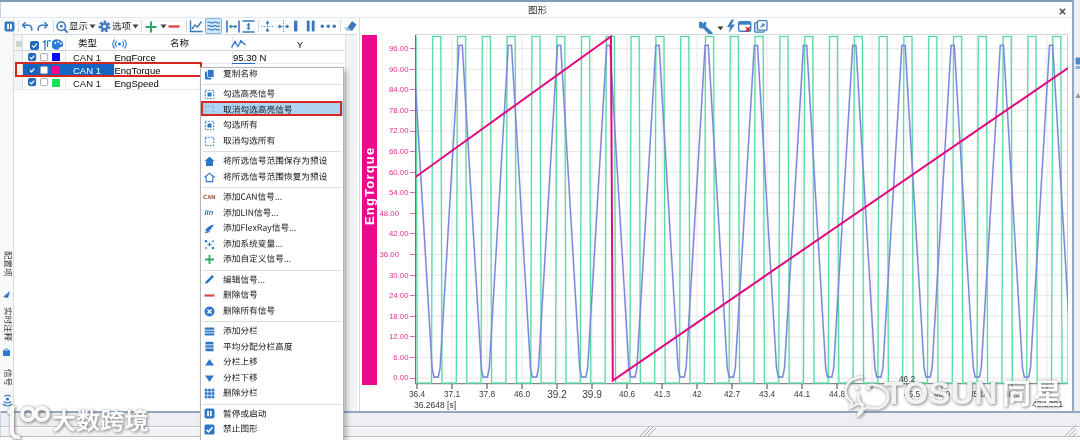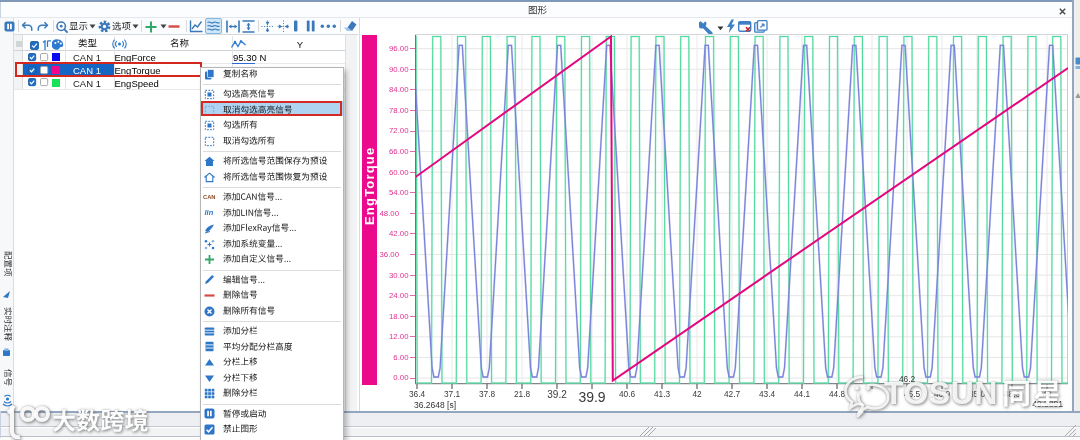--- a/index.html
+++ b/index.html
@@ -502,23 +502,23 @@
     <polyline points="0.0,348.0 -1.0,348.0 -1.0,1.5 1.0,1.5 2.2,348.0 16.5,348.0 17.7,1.5 25.8,1.5 27.0,348.0 41.3,348.0 42.5,1.5 50.6,1.5 51.8,348.0 66.1,348.0 67.3,1.5 75.4,1.5 76.6,348.0 90.9,348.0 92.1,1.5 100.2,1.5 101.4,348.0 115.7,348.0 116.9,1.5 125.0,1.5 126.2,348.0 140.5,348.0 141.7,1.5 149.8,1.5 151.0,348.0 165.3,348.0 166.5,1.5 174.6,1.5 175.8,348.0 190.1,348.0 191.3,1.5 199.4,1.5 200.6,348.0 214.9,348.0 216.1,1.5 224.2,1.5 225.4,348.0 239.7,348.0 240.9,1.5 249.0,1.5 250.2,348.0 264.5,348.0 265.7,1.5 273.8,1.5 275.0,348.0 289.3,348.0 290.5,1.5 298.6,1.5 299.8,348.0 314.1,348.0 315.3,1.5 323.4,1.5 324.6,348.0 338.9,348.0 340.1,1.5 348.2,1.5 349.4,348.0 363.7,348.0 364.9,1.5 373.0,1.5 374.2,348.0 388.5,348.0 389.7,1.5 397.8,1.5 399.0,348.0 413.3,348.0 414.5,1.5 422.6,1.5 423.8,348.0 438.1,348.0 439.3,1.5 447.4,1.5 448.6,348.0 462.9,348.0 464.1,1.5 472.2,1.5 473.4,348.0 487.7,348.0 488.9,1.5 497.0,1.5 498.2,348.0 512.5,348.0 513.7,1.5 521.8,1.5 523.0,348.0 537.3,348.0 538.5,1.5 546.6,1.5 547.8,348.0 562.1,348.0 563.3,1.5 571.4,1.5 572.6,348.0 586.9,348.0 588.1,1.5 596.2,1.5 597.4,348.0 611.7,348.0 612.9,1.5 621.0,1.5 622.2,348.0 636.5,348.0 637.7,1.5 645.8,1.5 647.0,348.0 654.0,348.0" fill="none" stroke="#7fe6bd" stroke-width="2.0" stroke-opacity="0.4"></polyline>
     <polyline points="0.0,348.0 -1.0,348.0 -1.0,1.5 1.0,1.5 2.2,348.0 16.5,348.0 17.7,1.5 25.8,1.5 27.0,348.0 41.3,348.0 42.5,1.5 50.6,1.5 51.8,348.0 66.1,348.0 67.3,1.5 75.4,1.5 76.6,348.0 90.9,348.0 92.1,1.5 100.2,1.5 101.4,348.0 115.7,348.0 116.9,1.5 125.0,1.5 126.2,348.0 140.5,348.0 141.7,1.5 149.8,1.5 151.0,348.0 165.3,348.0 166.5,1.5 174.6,1.5 175.8,348.0 190.1,348.0 191.3,1.5 199.4,1.5 200.6,348.0 214.9,348.0 216.1,1.5 224.2,1.5 225.4,348.0 239.7,348.0 240.9,1.5 249.0,1.5 250.2,348.0 264.5,348.0 265.7,1.5 273.8,1.5 275.0,348.0 289.3,348.0 290.5,1.5 298.6,1.5 299.8,348.0 314.1,348.0 315.3,1.5 323.4,1.5 324.6,348.0 338.9,348.0 340.1,1.5 348.2,1.5 349.4,348.0 363.7,348.0 364.9,1.5 373.0,1.5 374.2,348.0 388.5,348.0 389.7,1.5 397.8,1.5 399.0,348.0 413.3,348.0 414.5,1.5 422.6,1.5 423.8,348.0 438.1,348.0 439.3,1.5 447.4,1.5 448.6,348.0 462.9,348.0 464.1,1.5 472.2,1.5 473.4,348.0 487.7,348.0 488.9,1.5 497.0,1.5 498.2,348.0 512.5,348.0 513.7,1.5 521.8,1.5 523.0,348.0 537.3,348.0 538.5,1.5 546.6,1.5 547.8,348.0 562.1,348.0 563.3,1.5 571.4,1.5 572.6,348.0 586.9,348.0 588.1,1.5 596.2,1.5 597.4,348.0 611.7,348.0 612.9,1.5 621.0,1.5 622.2,348.0 636.5,348.0 637.7,1.5 645.8,1.5 647.0,348.0 654.0,348.0" fill="none" stroke="#52d99e" stroke-width="1.05"></polyline>
     <polyline points="-5.1,10.3 -1.9,10.3 17.1,333.0 18.9,342.0 23.3,342.0 25.1,333.0 44.1,10.3 47.3,10.3 66.3,333.0 68.1,342.0 72.5,342.0 74.3,333.0 93.3,10.3 96.5,10.3 115.5,333.0 117.3,342.0 121.7,342.0 123.5,333.0 142.5,10.3 145.7,10.3 164.7,333.0 166.5,342.0 170.9,342.0 172.7,333.0 191.7,10.3 194.9,10.3 213.9,333.0 215.7,342.0 220.1,342.0 221.9,333.0 240.9,10.3 244.1,10.3 263.1,333.0 264.9,342.0 269.3,342.0 271.1,333.0 290.1,10.3 293.3,10.3 312.3,333.0 314.1,342.0 318.5,342.0 320.3,333.0 339.3,10.3 342.5,10.3 361.5,333.0 363.3,342.0 367.7,342.0 369.5,333.0 388.5,10.3 391.7,10.3 410.7,333.0 412.5,342.0 416.9,342.0 418.7,333.0 437.7,10.3 440.9,10.3 459.9,333.0 461.7,342.0 466.1,342.0 467.9,333.0 486.9,10.3 490.1,10.3 509.1,333.0 510.9,342.0 515.3,342.0 517.1,333.0 536.1,10.3 539.3,10.3 558.3,333.0 560.1,342.0 564.5,342.0 566.3,333.0 585.3,10.3 588.5,10.3 607.5,333.0 609.3,342.0 613.7,342.0 615.5,333.0 634.5,10.3 637.7,10.3 656.7,333.0 658.5,342.0 662.9,342.0 664.7,333.0 683.7,10.3 686.9,10.3 705.9,333.0 707.7,342.0 712.1,342.0 713.9,333.0" fill="none" stroke="#aab0e8" stroke-width="2.1" stroke-opacity="0.4"></polyline>
     <polyline points="-5.1,10.3 -1.9,10.3 17.1,333.0 18.9,342.0 23.3,342.0 25.1,333.0 44.1,10.3 47.3,10.3 66.3,333.0 68.1,342.0 72.5,342.0 74.3,333.0 93.3,10.3 96.5,10.3 115.5,333.0 117.3,342.0 121.7,342.0 123.5,333.0 142.5,10.3 145.7,10.3 164.7,333.0 166.5,342.0 170.9,342.0 172.7,333.0 191.7,10.3 194.9,10.3 213.9,333.0 215.7,342.0 220.1,342.0 221.9,333.0 240.9,10.3 244.1,10.3 263.1,333.0 264.9,342.0 269.3,342.0 271.1,333.0 290.1,10.3 293.3,10.3 312.3,333.0 314.1,342.0 318.5,342.0 320.3,333.0 339.3,10.3 342.5,10.3 361.5,333.0 363.3,342.0 367.7,342.0 369.5,333.0 388.5,10.3 391.7,10.3 410.7,333.0 412.5,342.0 416.9,342.0 418.7,333.0 437.7,10.3 440.9,10.3 459.9,333.0 461.7,342.0 466.1,342.0 467.9,333.0 486.9,10.3 490.1,10.3 509.1,333.0 510.9,342.0 515.3,342.0 517.1,333.0 536.1,10.3 539.3,10.3 558.3,333.0 560.1,342.0 564.5,342.0 566.3,333.0 585.3,10.3 588.5,10.3 607.5,333.0 609.3,342.0 613.7,342.0 615.5,333.0 634.5,10.3 637.7,10.3 656.7,333.0 658.5,342.0 662.9,342.0 664.7,333.0 683.7,10.3 686.9,10.3 705.9,333.0 707.7,342.0 712.1,342.0 713.9,333.0" fill="none" stroke="#7b83da" stroke-width="1.3"></polyline>
     <polyline points="0.5,142.0 196.0,1.5 197.8,345.5 653.0,33.0" fill="none" stroke="#e5077f" stroke-width="2"></polyline>
     <line x1="0.5" y1="0" x2="0.5" y2="348.5" stroke="#e0368f" stroke-width="1"></line>
   </svg>
 <div class="ab lat" style="left:397px;top:388.5px;width:40px;text-align:center;font-size:8.3px;color:#3a3a3a">36.4</div>
 <div class="ab lat" style="left:432px;top:388.5px;width:40px;text-align:center;font-size:8.3px;color:#3a3a3a">37.1</div>
 <div class="ab lat" style="left:467px;top:388.5px;width:40px;text-align:center;font-size:8.3px;color:#3a3a3a">37.8</div>
-<div class="ab lat" style="left:502px;top:388.5px;width:40px;text-align:center;font-size:8.3px;color:#3a3a3a">21.8</div>
+<div class="ab lat" style="left:502px;top:388.5px;width:40px;text-align:center;font-size:8.3px;color:#3a3a3a">46.0</div>
 <div class="ab lat" style="left:537px;top:388.5px;width:40px;text-align:center;font-size:10px;color:#3a3a3a">39.2</div>
-<div class="ab lat" style="left:572px;top:388.5px;width:40px;text-align:center;font-size:14px;color:#3a3a3a">39.9</div>
+<div class="ab lat" style="left:572px;top:388.5px;width:40px;text-align:center;font-size:10px;color:#3a3a3a">39.9</div>
 <div class="ab lat" style="left:607px;top:388.5px;width:40px;text-align:center;font-size:8.3px;color:#3a3a3a">40.6</div>
 <div class="ab lat" style="left:642px;top:388.5px;width:40px;text-align:center;font-size:8.3px;color:#3a3a3a">41.3</div>
 <div class="ab lat" style="left:677px;top:388.5px;width:40px;text-align:center;font-size:8.3px;color:#3a3a3a">42</div>
 <div class="ab lat" style="left:712px;top:388.5px;width:40px;text-align:center;font-size:8.3px;color:#3a3a3a">42.7</div>
 <div class="ab lat" style="left:747px;top:388.5px;width:40px;text-align:center;font-size:8.3px;color:#3a3a3a">43.4</div>
 <div class="ab lat" style="left:782px;top:388.5px;width:40px;text-align:center;font-size:8.3px;color:#3a3a3a">44.1</div>
 <div class="ab lat" style="left:817px;top:388.5px;width:40px;text-align:center;font-size:8.3px;color:#3a3a3a">44.8</div>
 <div class="ab lat" style="left:892px;top:388.5px;width:40px;text-align:center;font-size:8.3px;color:#3a3a3a">45.5</div>
 <div class="ab lat" style="left:887px;top:374px;width:40px;text-align:center;font-size:8.3px;color:#3a3a3a">46.2</div>
 <div class="ab lat" style="left:922px;top:388.5px;width:40px;text-align:center;font-size:8.3px;color:#3a3a3a">46.9</div>

